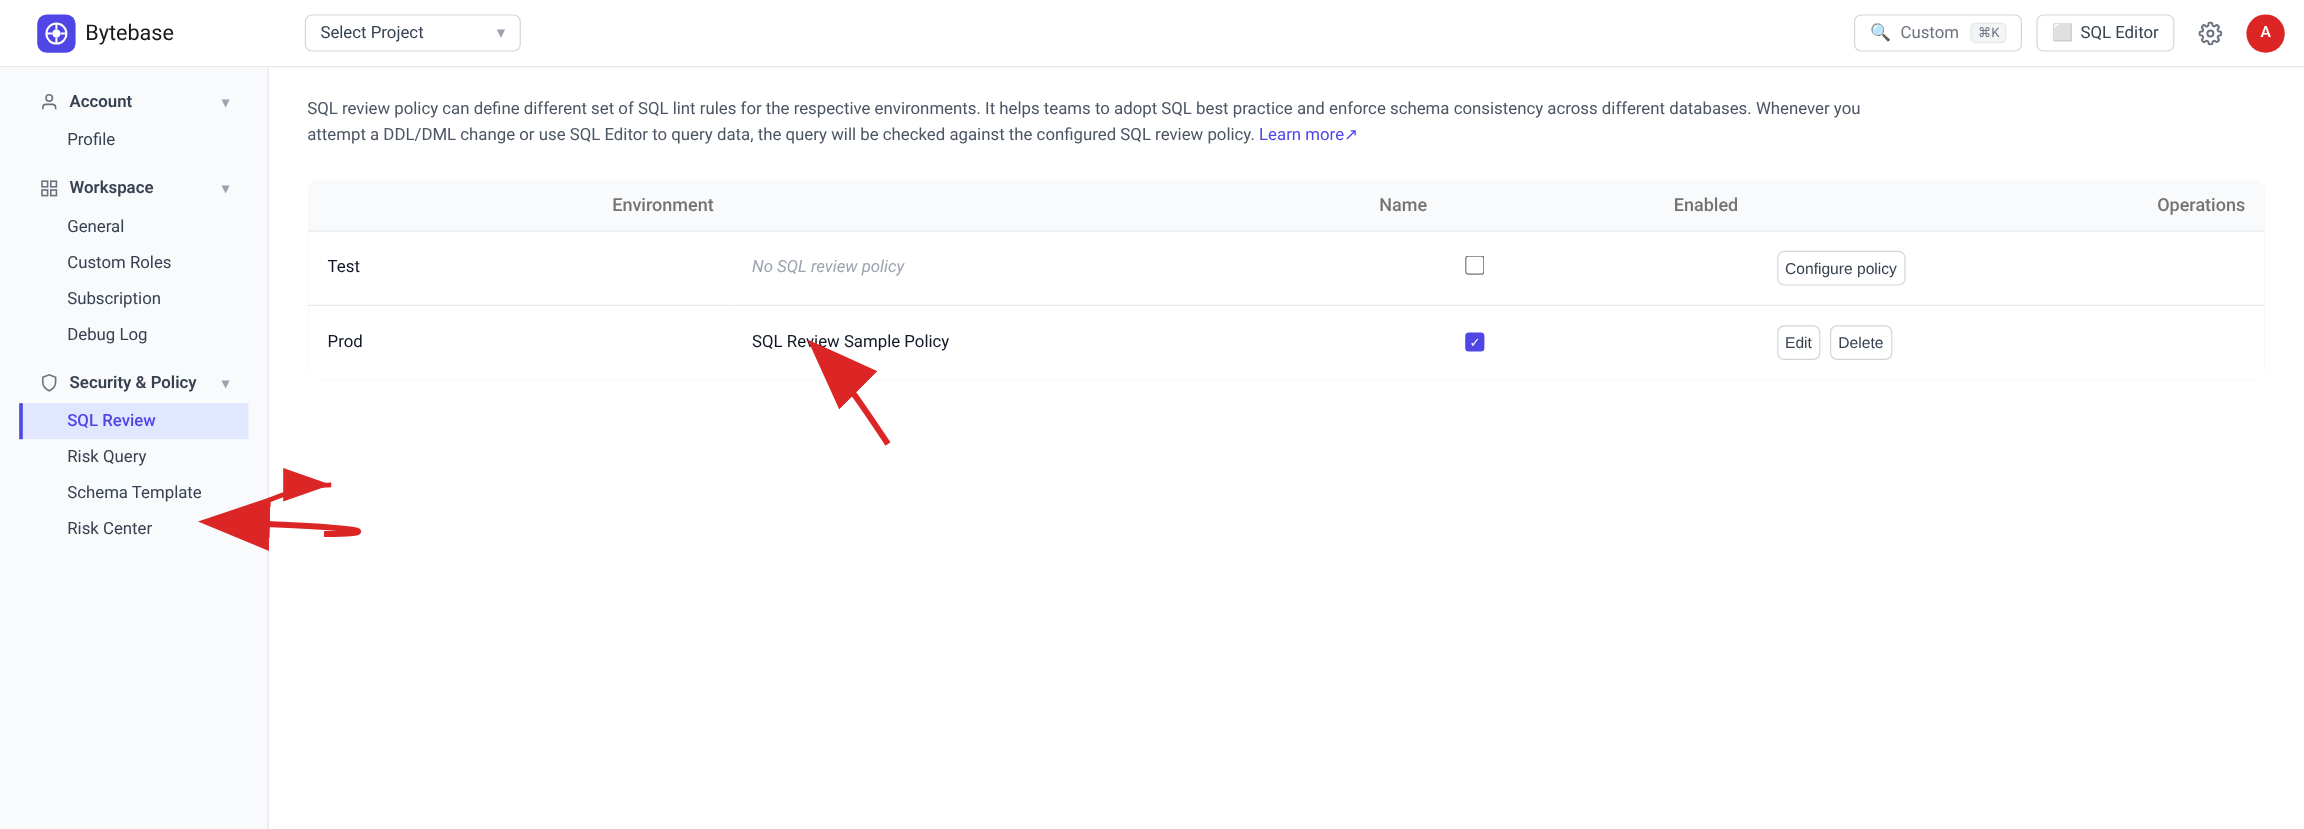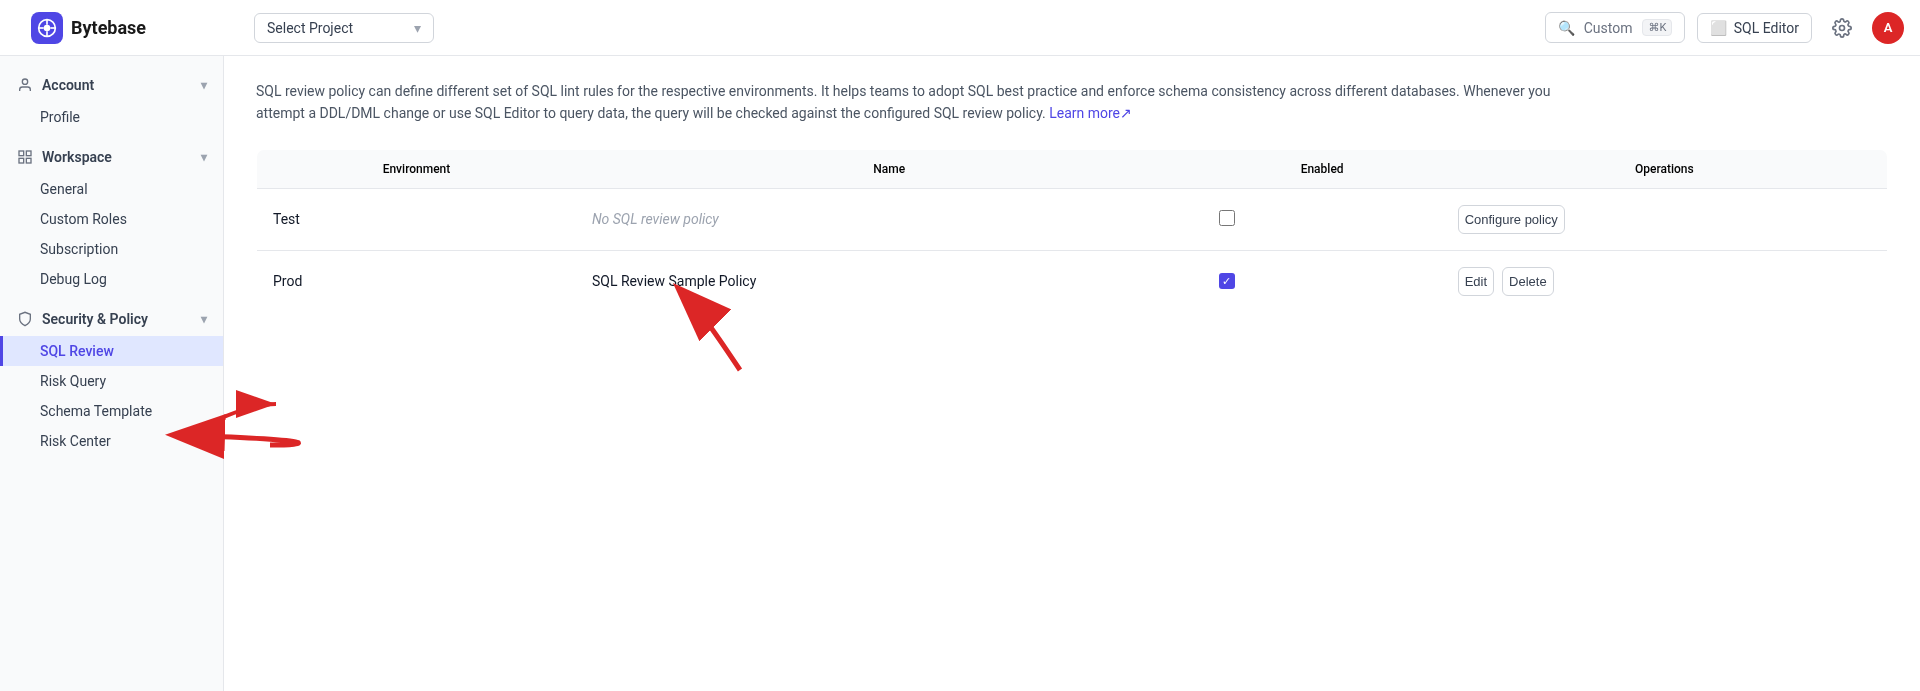--- a/index.html
+++ b/index.html
@@ -4,21 +4,21 @@
   <style>
     * { box-sizing: border-box; margin: 0; padding: 0; }
     body { font-family: -apple-system, BlinkMacSystemFont, 'Segoe UI', Roboto, sans-serif; font-size: 14px; color: #333; background: #fff; display: flex; flex-direction: column; height: 691px; overflow: hidden; }
 
     
     .topbar {
       display: flex; align-items: center; height: 56px; border-bottom: 1px solid #e5e7eb;
       padding: 0 16px; gap: 12px; flex-shrink: 0; background: #fff;
     }
     .logo {
-      display: flex; align-items: center; gap: 8px; font-weight: 700; font-size: 18px; color: #1a1a1a;
+      display: flex; align-items: center; gap: 8px; font-weight: 400; font-size: 18px; color: #1a1a1a;
       margin-right: 16px; width: 210px; flex-shrink: 0; padding-left: 15px;
     }
     .logo-icon {
       width: 32px; height: 32px; background: #4f46e5; border-radius: 8px;
       display: flex; align-items: center; justify-content: center; color: #fff; font-size: 14px; font-weight: 900;
     }
     .select-project {
       display: flex; align-items: center; gap: 8px; border: 1px solid #d1d5db; border-radius: 6px;
       padding: 6px 12px; cursor: pointer; background: #fff; font-size: 14px; color: #374151; min-width: 180px;
     }
@@ -46,42 +46,42 @@
     }
 
     
     .main-layout { display: flex; flex: 1; overflow: hidden; }
 
     
     .sidebar {
       width: 224px; flex-shrink: 0; border-right: 1px solid #e5e7eb; overflow-y: auto;
       background: #f9fafb; padding: 8px 0;
     }
-    .sidebar-section { padding: 4px 0; }
+    .sidebar-section { padding: 4px 16px; }
     .sidebar-group-header {
       display: flex; align-items: center; gap: 8px; padding: 8px 16px; cursor: pointer;
       font-weight: 600; font-size: 14px; color: #374151; user-select: none;
     }
     .sidebar-group-header .icon { width: 18px; height: 18px; display: flex; align-items: center; justify-content: center; color: #6b7280; }
     .sidebar-group-header .chevron { margin-left: auto; color: #9ca3af; font-size: 12px; }
     .sidebar-item {
       display: flex; align-items: center; padding: 7px 16px 7px 40px; cursor: pointer;
       font-size: 14px; color: #374151; border-radius: 0;
     }
     .sidebar-item.active { background: #e0e7ff; color: #4f46e5; font-weight: 500; border-left: 3px solid #4f46e5; padding-left: 37px; }
 
     
     .content { flex: 1; overflow-y: auto; padding: 24px 32px; }
     .description { font-size: 14px; color: #4b5563; line-height: 1.6; margin-bottom: 24px; max-width: 1300px; }
     .description a { color: #4f46e5; text-decoration: none; margin-top: 36px; }
 
     
     .policy-table { width: 100%; border-collapse: collapse; border: 1px solid #e5e7eb; border-radius: 8px; overflow: hidden; }
     .policy-table thead tr { background: #f9fafb; }
-    .policy-table th { padding: 12px 16px; text-align: center; font-weight: 500; font-size: 12px; color: #000000; border-bottom: 1px solid #e5e7eb; }
+    .policy-table th { padding: 12px 16px; text-align: right; font-weight: 500; font-size: 15px; color: #737373; border-bottom: 1px solid #e5e7eb; }
     .policy-table td { padding: 16px 16px; font-size: 14px; color: #111827; border-bottom: 1px solid #e5e7eb; vertical-align: middle; }
     .policy-table tr:last-child td { border-bottom: none; }
     .no-policy { color: #9ca3af; font-style: italic; }
     .btn { border: 1px solid #d1d5db; border-radius: 6px; padding: 6px 6px; background: #fff; cursor: pointer; font-size: 13px; color: #374151; }
     .btn-group { display: flex; gap: 8px; }
     .checkbox { width: 16px; height: 16px; accent-color: #4f46e5; cursor: pointer; }
     .checkbox-checked {
       width: 16px; height: 16px; background: #4f46e5; border-radius: 3px;
       display: flex; align-items: center; justify-content: center; color: #fff; font-size: 11px;
     }

